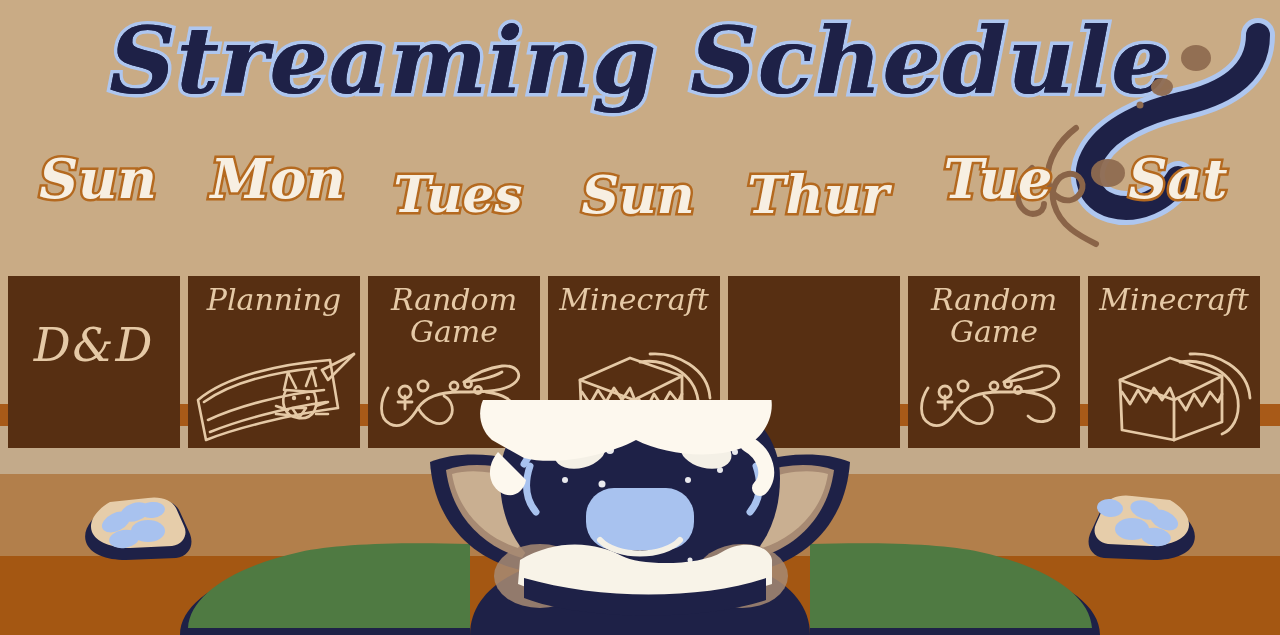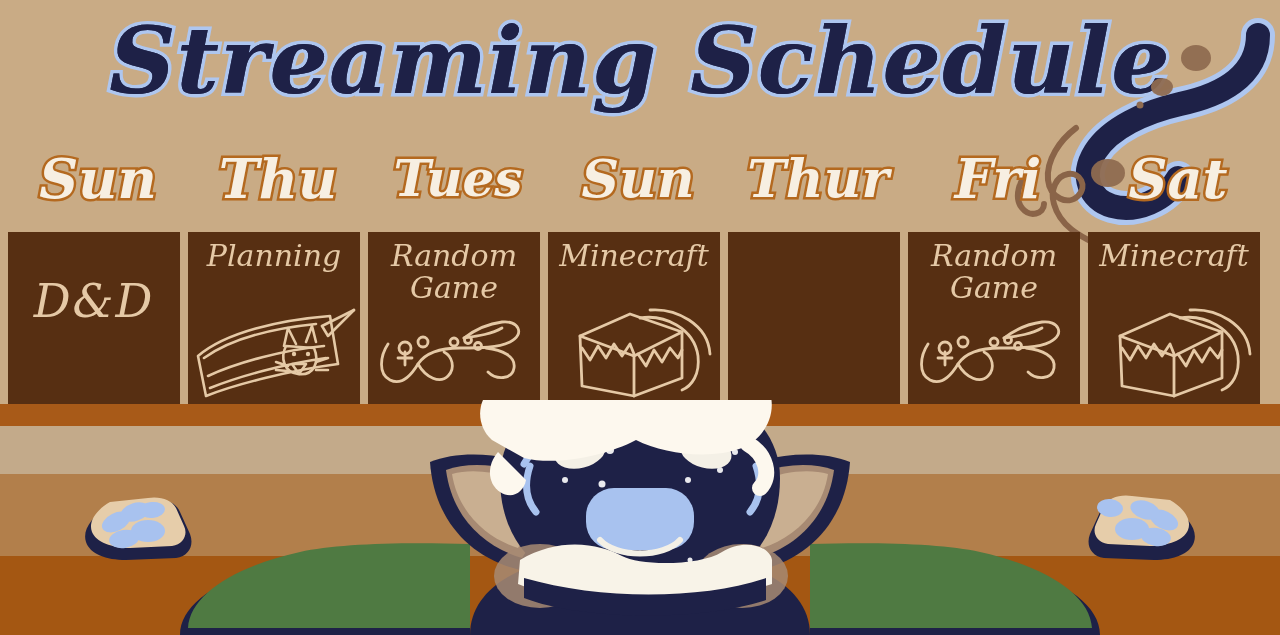--- a/index.html
+++ b/index.html
@@ -57,39 +57,40 @@
     font-family:"DejaVu Serif", serif;
     font-style:italic;
     font-weight:bold;
     font-size:54px;
     line-height:62px;
     color:#f7efe2;
     -webkit-text-stroke:5px #b4691f;
     paint-order:stroke fill;
     white-space:nowrap;
   }
-  .day.d3{font-size:50px;}
+  .day.d3{font-size:50px;margin-top:16px;}
   .day.d4{font-size:52px;}
 
   
   .cards{
     position:absolute;
     left:8px; top:232px;
     width:1264px;
     height:172px;
     display:flex;
     gap:8px;
     z-index:3;
   }
   .card{
     position:relative;
     flex:0 0 172px;
     height:172px;
     background:#572f12;
     overflow:hidden;
+    margin-top:44px;
   }
   .card-label{
     position:absolute;
     left:0; top:8px;
     width:100%;
     text-align:center;
     font-family:"DejaVu Serif", serif;
     font-style:italic;
     font-size:30px;
     line-height:32px;
@@ -153,25 +154,25 @@
     <g fill="none" stroke="#8a6448" stroke-width="6" stroke-linecap="round">
       <path d="M1076 128 C1060 140 1046 160 1048 180 C1050 198 1068 206 1078 196
                C1088 186 1080 172 1068 174 C1056 176 1050 190 1054 204
                C1060 226 1080 236 1096 244"></path>
       <path d="M1032 168 C1018 180 1014 198 1022 208 C1030 218 1044 214 1044 204"></path>
     </g>
   </svg>
 
   <div class="days">
     <div class="day d0">Sun</div>
-    <div class="day d1">Thu</div>
+    <div class="day d1">Mon</div>
     <div class="day d2 d3">Tues</div>
     <div class="day d3 d4">Sun</div>
     <div class="day d4 d3">Thur</div>
-    <div class="day d5">Fri</div>
+    <div class="day d5">Tue</div>
     <div class="day d6">Sat</div>
   </div>
 
   <div class="cards">
 
     <div class="card dnd">
       <div class="card-label">D&amp;D</div>
     </div>
 
     <div class="card">

